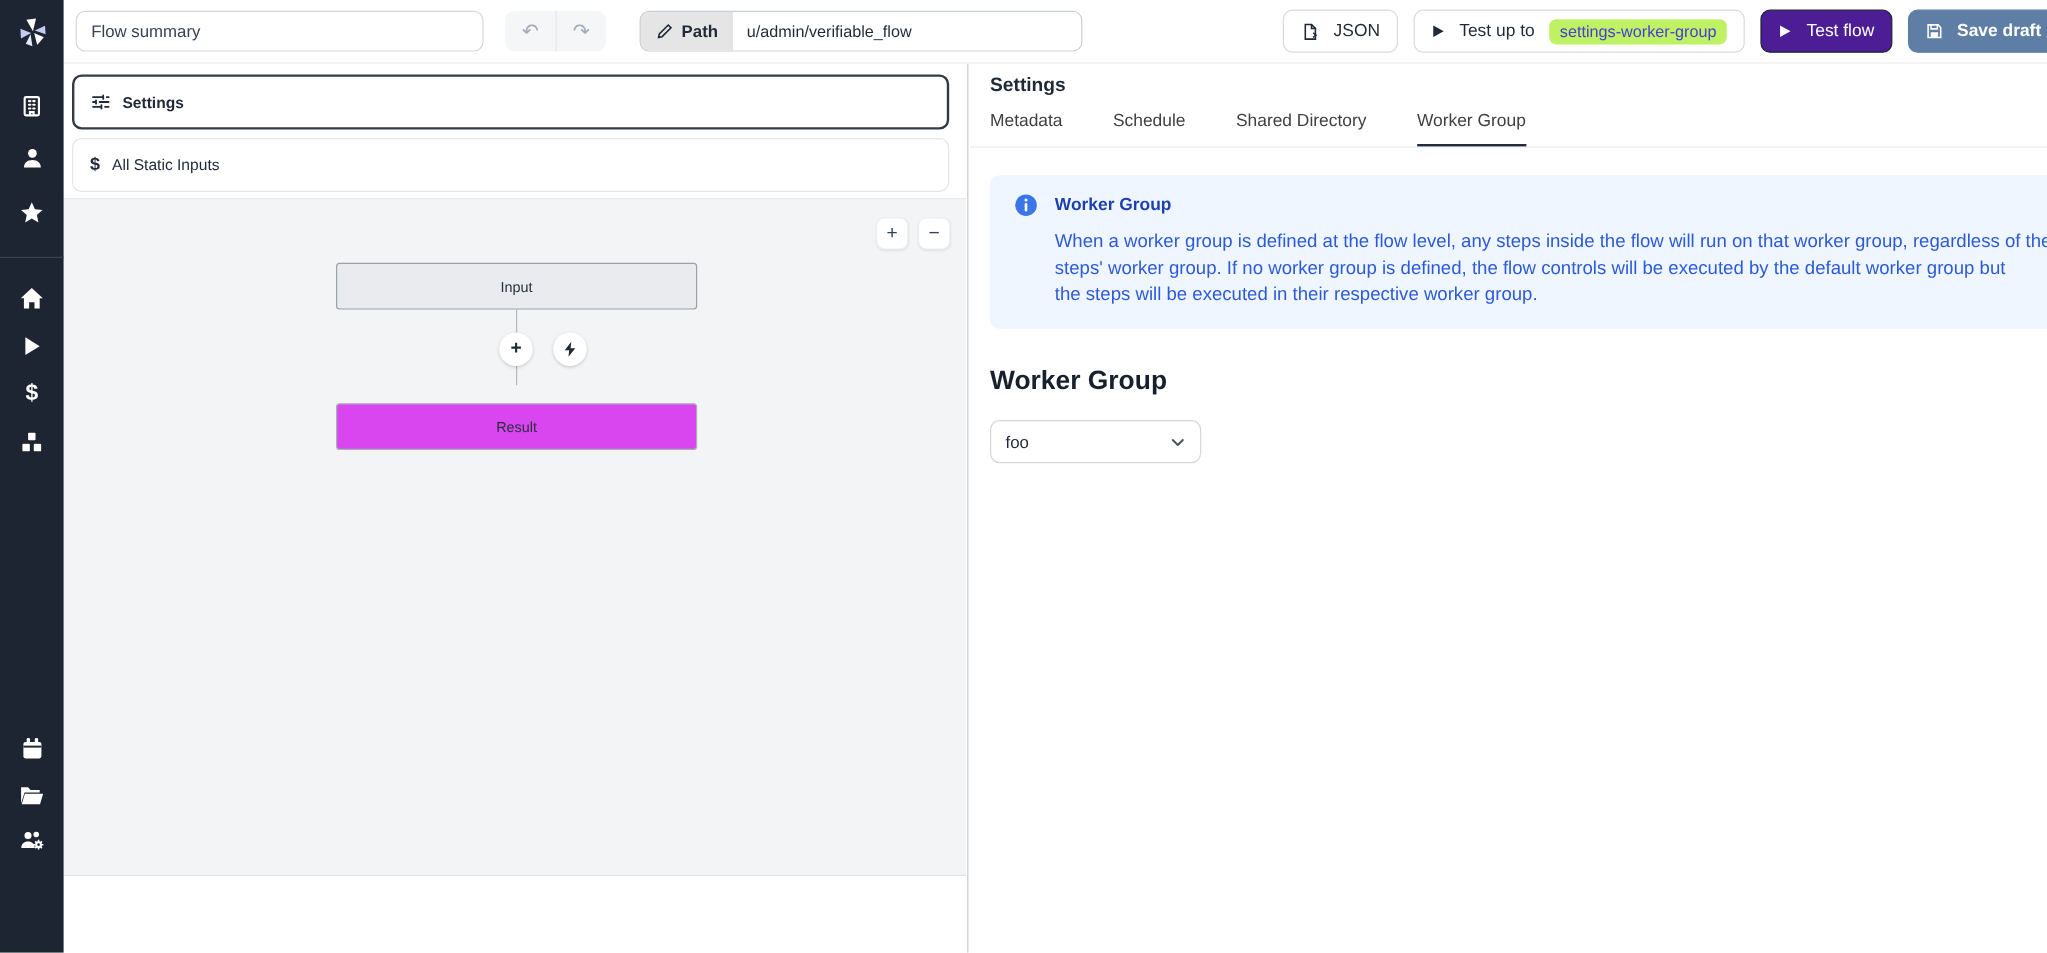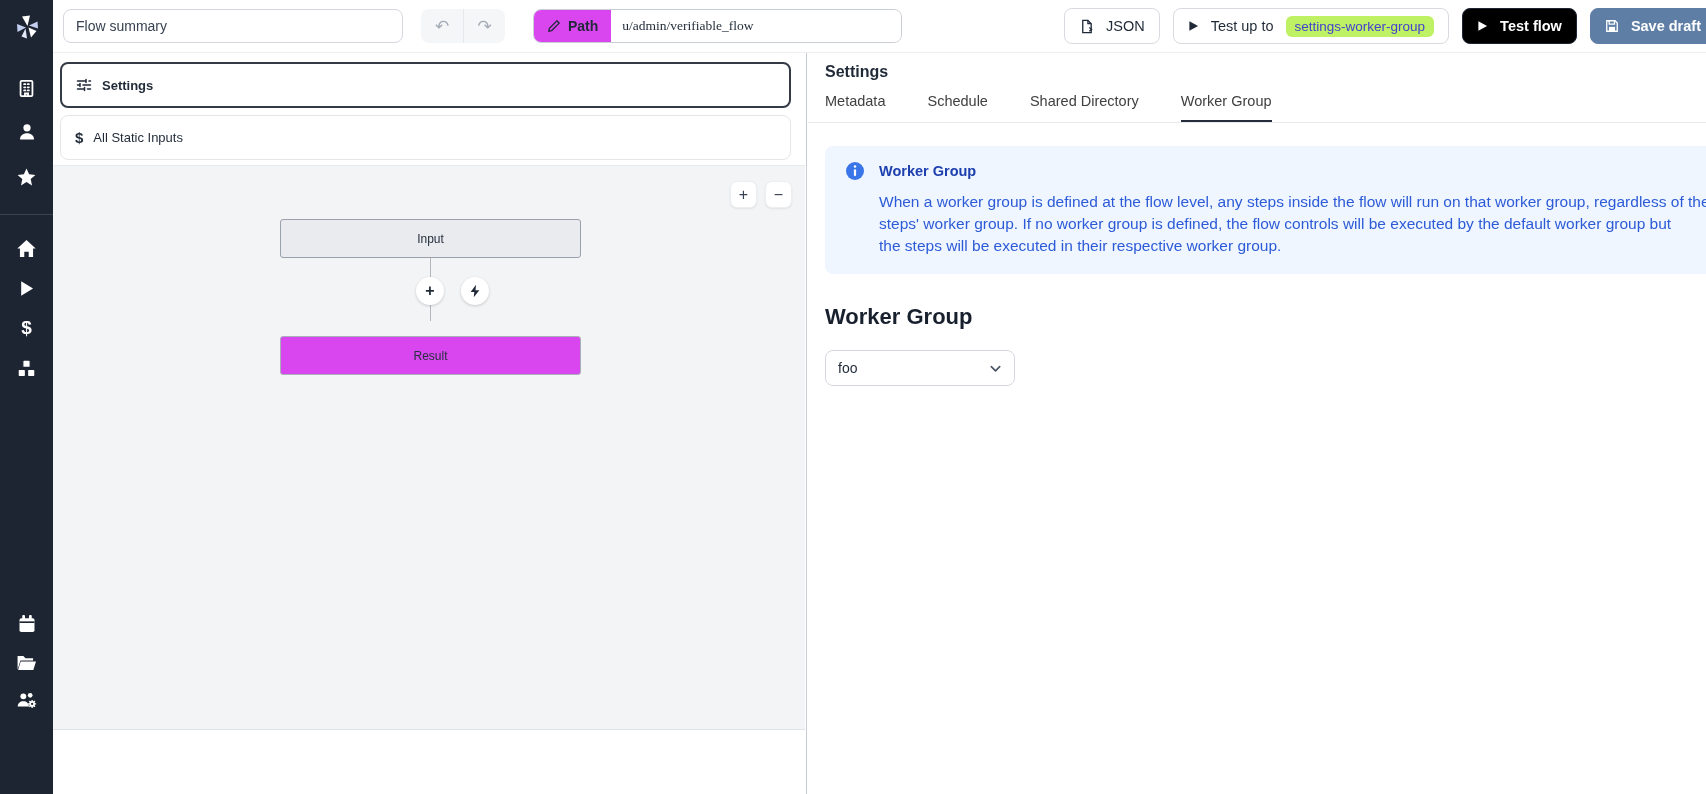--- a/index.html
+++ b/index.html
@@ -14,28 +14,28 @@
 
   
   .topbar { position:absolute; left:53px; top:0; width:1653px; height:53px; background:#fff;
             border-bottom:1px solid #edeff2; display:flex; align-items:center; padding-left:10px; z-index:5; }
   .summary-input { width:340px; height:34px; border:1px solid #d4d8de; border-radius:8px; padding:0 12px;
                    font-size:14px; color:#374151; font-family:"Liberation Sans",sans-serif; outline:none; }
   .undo-redo { display:flex; margin-left:18px; border-radius:8px; overflow:hidden; background:#f5f6f8; height:34px; }
   .ur-btn { width:42px; display:flex; align-items:center; justify-content:center; color:#a4abb6; font-size:17px; cursor:pointer; }
   .ur-btn + .ur-btn { border-left:1px solid #e6e8ec; }
   .path-group { display:flex; margin-left:28px; height:34px; border:1px solid #c9ced4; border-radius:8px; overflow:hidden; }
-  .path-chip { background:#d946ef; display:flex; align-items:center; gap:7px; padding:0 13px; font-size:14px; font-weight:600; color:#1f2937; }
-  .path-input { width:290px; border:none; outline:none; padding:0 11px; font-family:Liberation Serif, serif; font-size:13.5px; color:#1f2937; }
+  .path-chip { background:#e5e5e5; display:flex; align-items:center; gap:7px; padding:0 13px; font-size:14px; font-weight:600; color:#1f2937; }
+  .path-input { width:290px; border:none; outline:none; padding:0 11px; font-family:Liberation Sans, sans-serif; font-size:13.5px; color:#1f2937; }
   .tb-right { margin-left:auto; display:flex; align-items:center; gap:13px; margin-right:-10px; }
   .btn { height:36px; display:flex; align-items:center; gap:12px; border-radius:8px; padding:0 14px;
          font-size:14.5px; cursor:pointer; white-space:nowrap; }
   .btn-light { background:#fff; border:1px solid #d7dadf; color:#1f2937; font-weight:500; }
   .badge { background:#bef264; color:#4540cf; border-radius:6px; padding:3px 9px; font-size:13.5px; font-weight:500; }
-  .btn-dark { background:#000000; color:#fff; font-weight:700; border:1px solid #1d2535;justify-content:flex-end; }
+  .btn-dark { background:#4c1d95; color:#fff; font-weight:400; border:1px solid #1d2535;justify-content:flex-end; }
   .btn-blue { background:#5e7ea6; color:#fff; font-weight:600; border:1px solid #5e7ea6; }
 
   
   .flow-panel { position:absolute; left:53px; top:53px; width:754px; height:741px; background:#fff;
                 border-right:1.5px solid #c6cbd2; }
   .module-box { position:absolute; left:7px; width:731px; background:#fff; display:flex; align-items:center;
                 gap:10px; padding-left:14px; border-radius:8px; cursor:pointer; }
   .box-settings { top:9px; height:46px; border:2px solid #343b46; font-weight:700; font-size:13px; }
   .box-inputs { top:62px; height:45px; border:1px solid #e4e7ea; font-weight:500; font-size:13px; }
   .inputs-dollar { font-size:15px; font-weight:700; color:#1f2937; }
@@ -61,21 +61,21 @@
   .sp-title { padding:10px 0 0 17px; font-size:16px; font-weight:700; color:#1f2937; }
   .tabs { display:flex; gap:42px; padding-left:17px; margin-top:12px; border-bottom:1px solid #e8eaed; }
   .tab { font-size:14.5px; color:#404040; padding-bottom:11px; cursor:pointer; border-bottom:2.5px solid transparent; }
   .tab.active { border-bottom-color:#252d3d; }
   .info-box { margin:23px 24px 0 17px; background:#eff6ff; border-radius:8px; padding:15px 18px 17px 20px; width:1150px; }
   .info-head { display:flex; align-items:center; gap:14px; }
   .info-title { font-size:14.5px; font-weight:600; color:#1e40af; }
   .info-lines { margin-left:34px; margin-top:10px; }
   .info-line { font-size:15.5px; line-height:22px; color:#2d5bd7; white-space:nowrap; }
   .section-title { margin:30px 0 0 17px; font-size:22px; font-weight:700; color:#18202e; }
-  .wg-select { margin:20px 0 0 17px; width:190px; height:36px; border:1px solid #d4d8de; border-radius:8px;
+  .wg-select { margin:20px 0 0 17px; width:176px; height:36px; border:1px solid #d4d8de; border-radius:8px;
                display:flex; align-items:center; justify-content:space-between; padding:0 12px; font-size:14px;
                color:#1f2937; cursor:pointer; background:#fff; }
 
   svg { display:block; }
 </style>
 </head>
 <body>
 
 <div class="sidebar">
   <div class="sb-item" style="top:10px;height:34px;">

